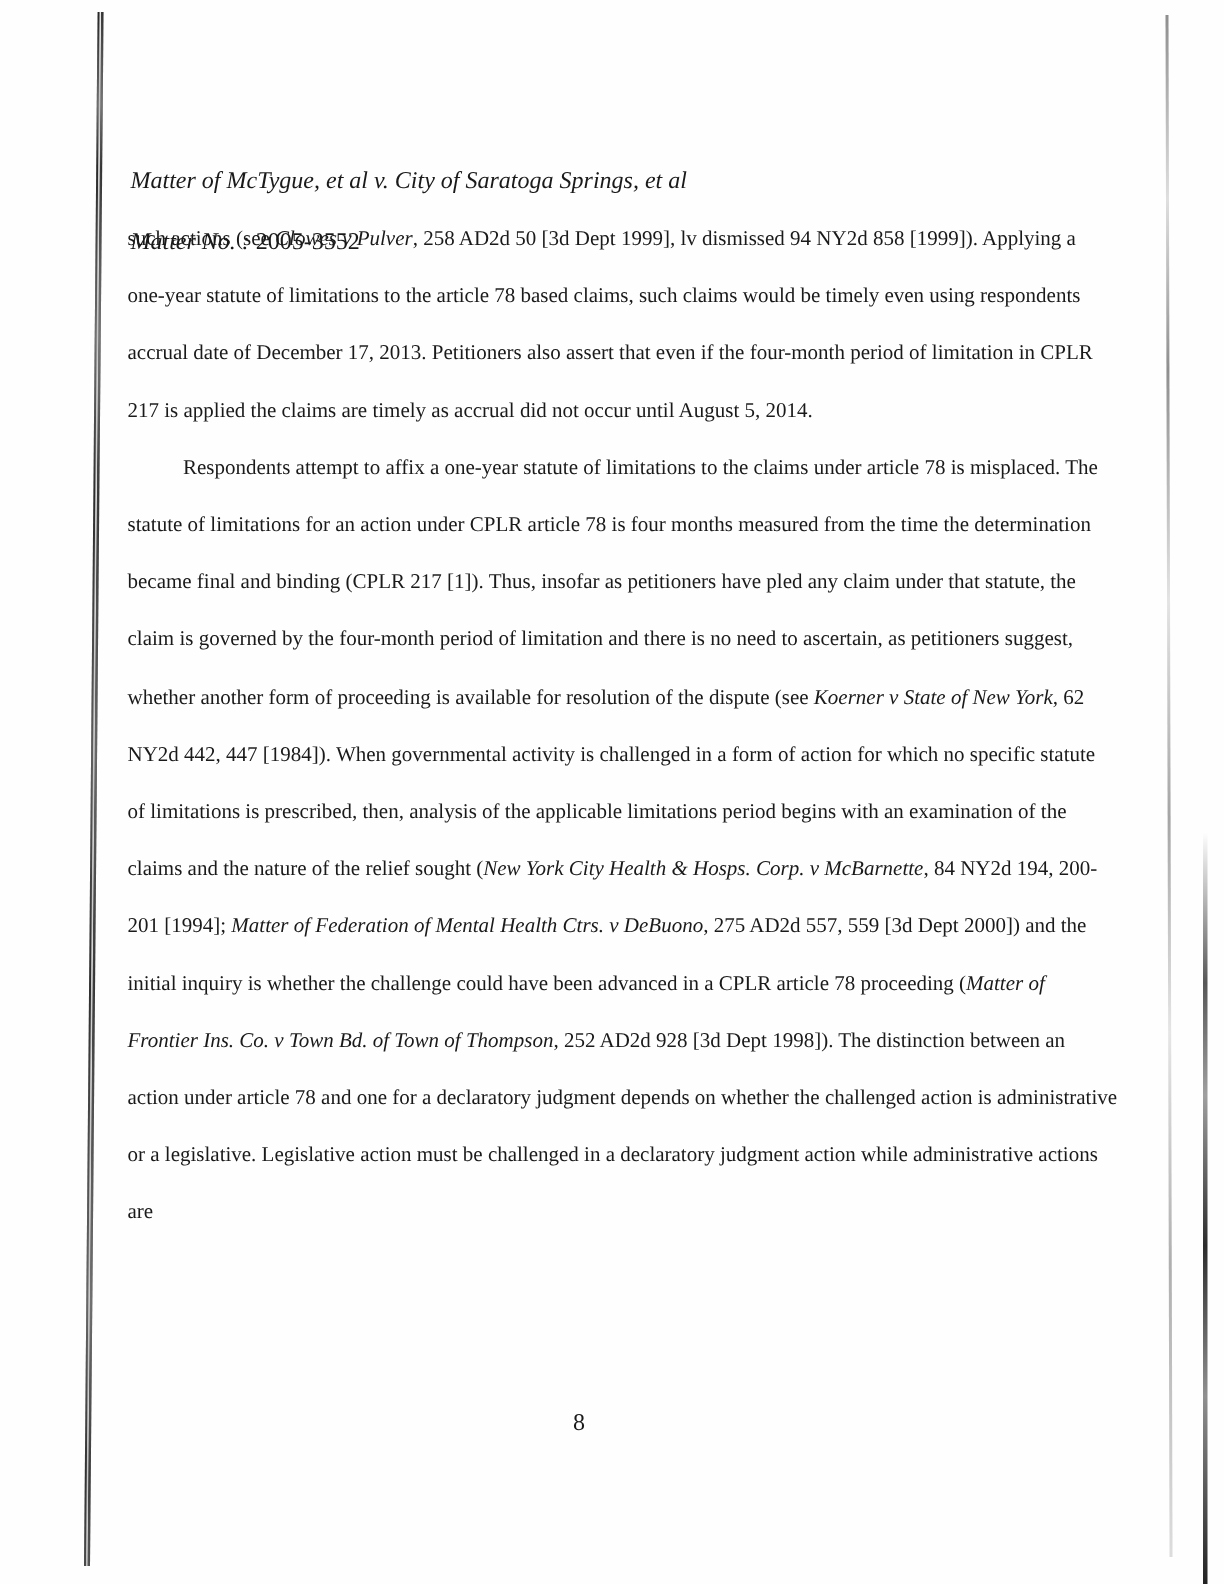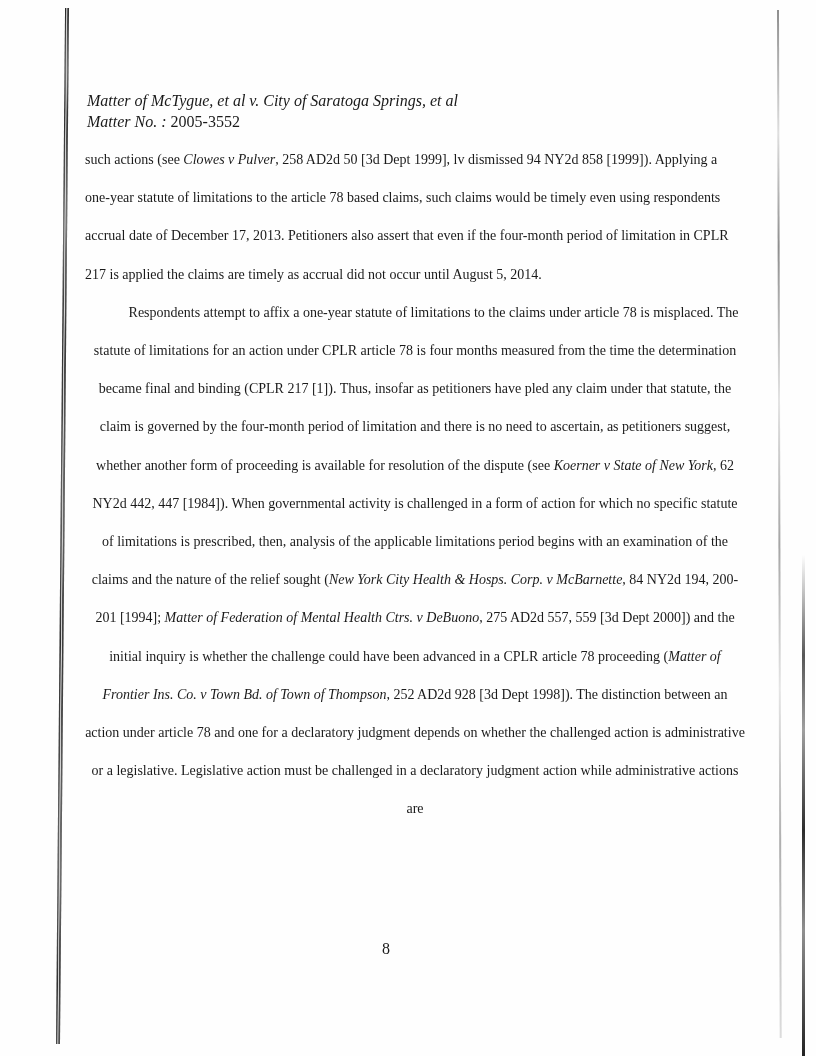--- a/index.html
+++ b/index.html
@@ -64,31 +64,31 @@
       rgba(70,70,70,0.60) 75%,
       #222222 100%);
   }
   
   .doc-header {
     position: absolute;
     left: 87px; top: 90px;
     font-size: 16px;
     line-height: 21px;
   }
-  .doc-header .hline { white-space: nowrap; }
+  .doc-header .hline { white-space: nowrap; margin-top: 20px; }
   .doc-body {
     position: absolute;
     left: 85px; top: 141px;
     width: 660px;
     font-size: 14px;
     line-height: 38.2px;
     text-align: left;
   }
   .para { margin: 0; }
-  .para.indent { text-indent: 37px; text-align: center; }
+  .para.indent { text-indent: 37px; }
   .run-italic { font-style: italic; }
   .page-footer {
     position: absolute;
     left: 0; top: 940px;
     width: 772px;
     text-align: center;
     font-size: 16px;
   }
 </style>
 </head>

